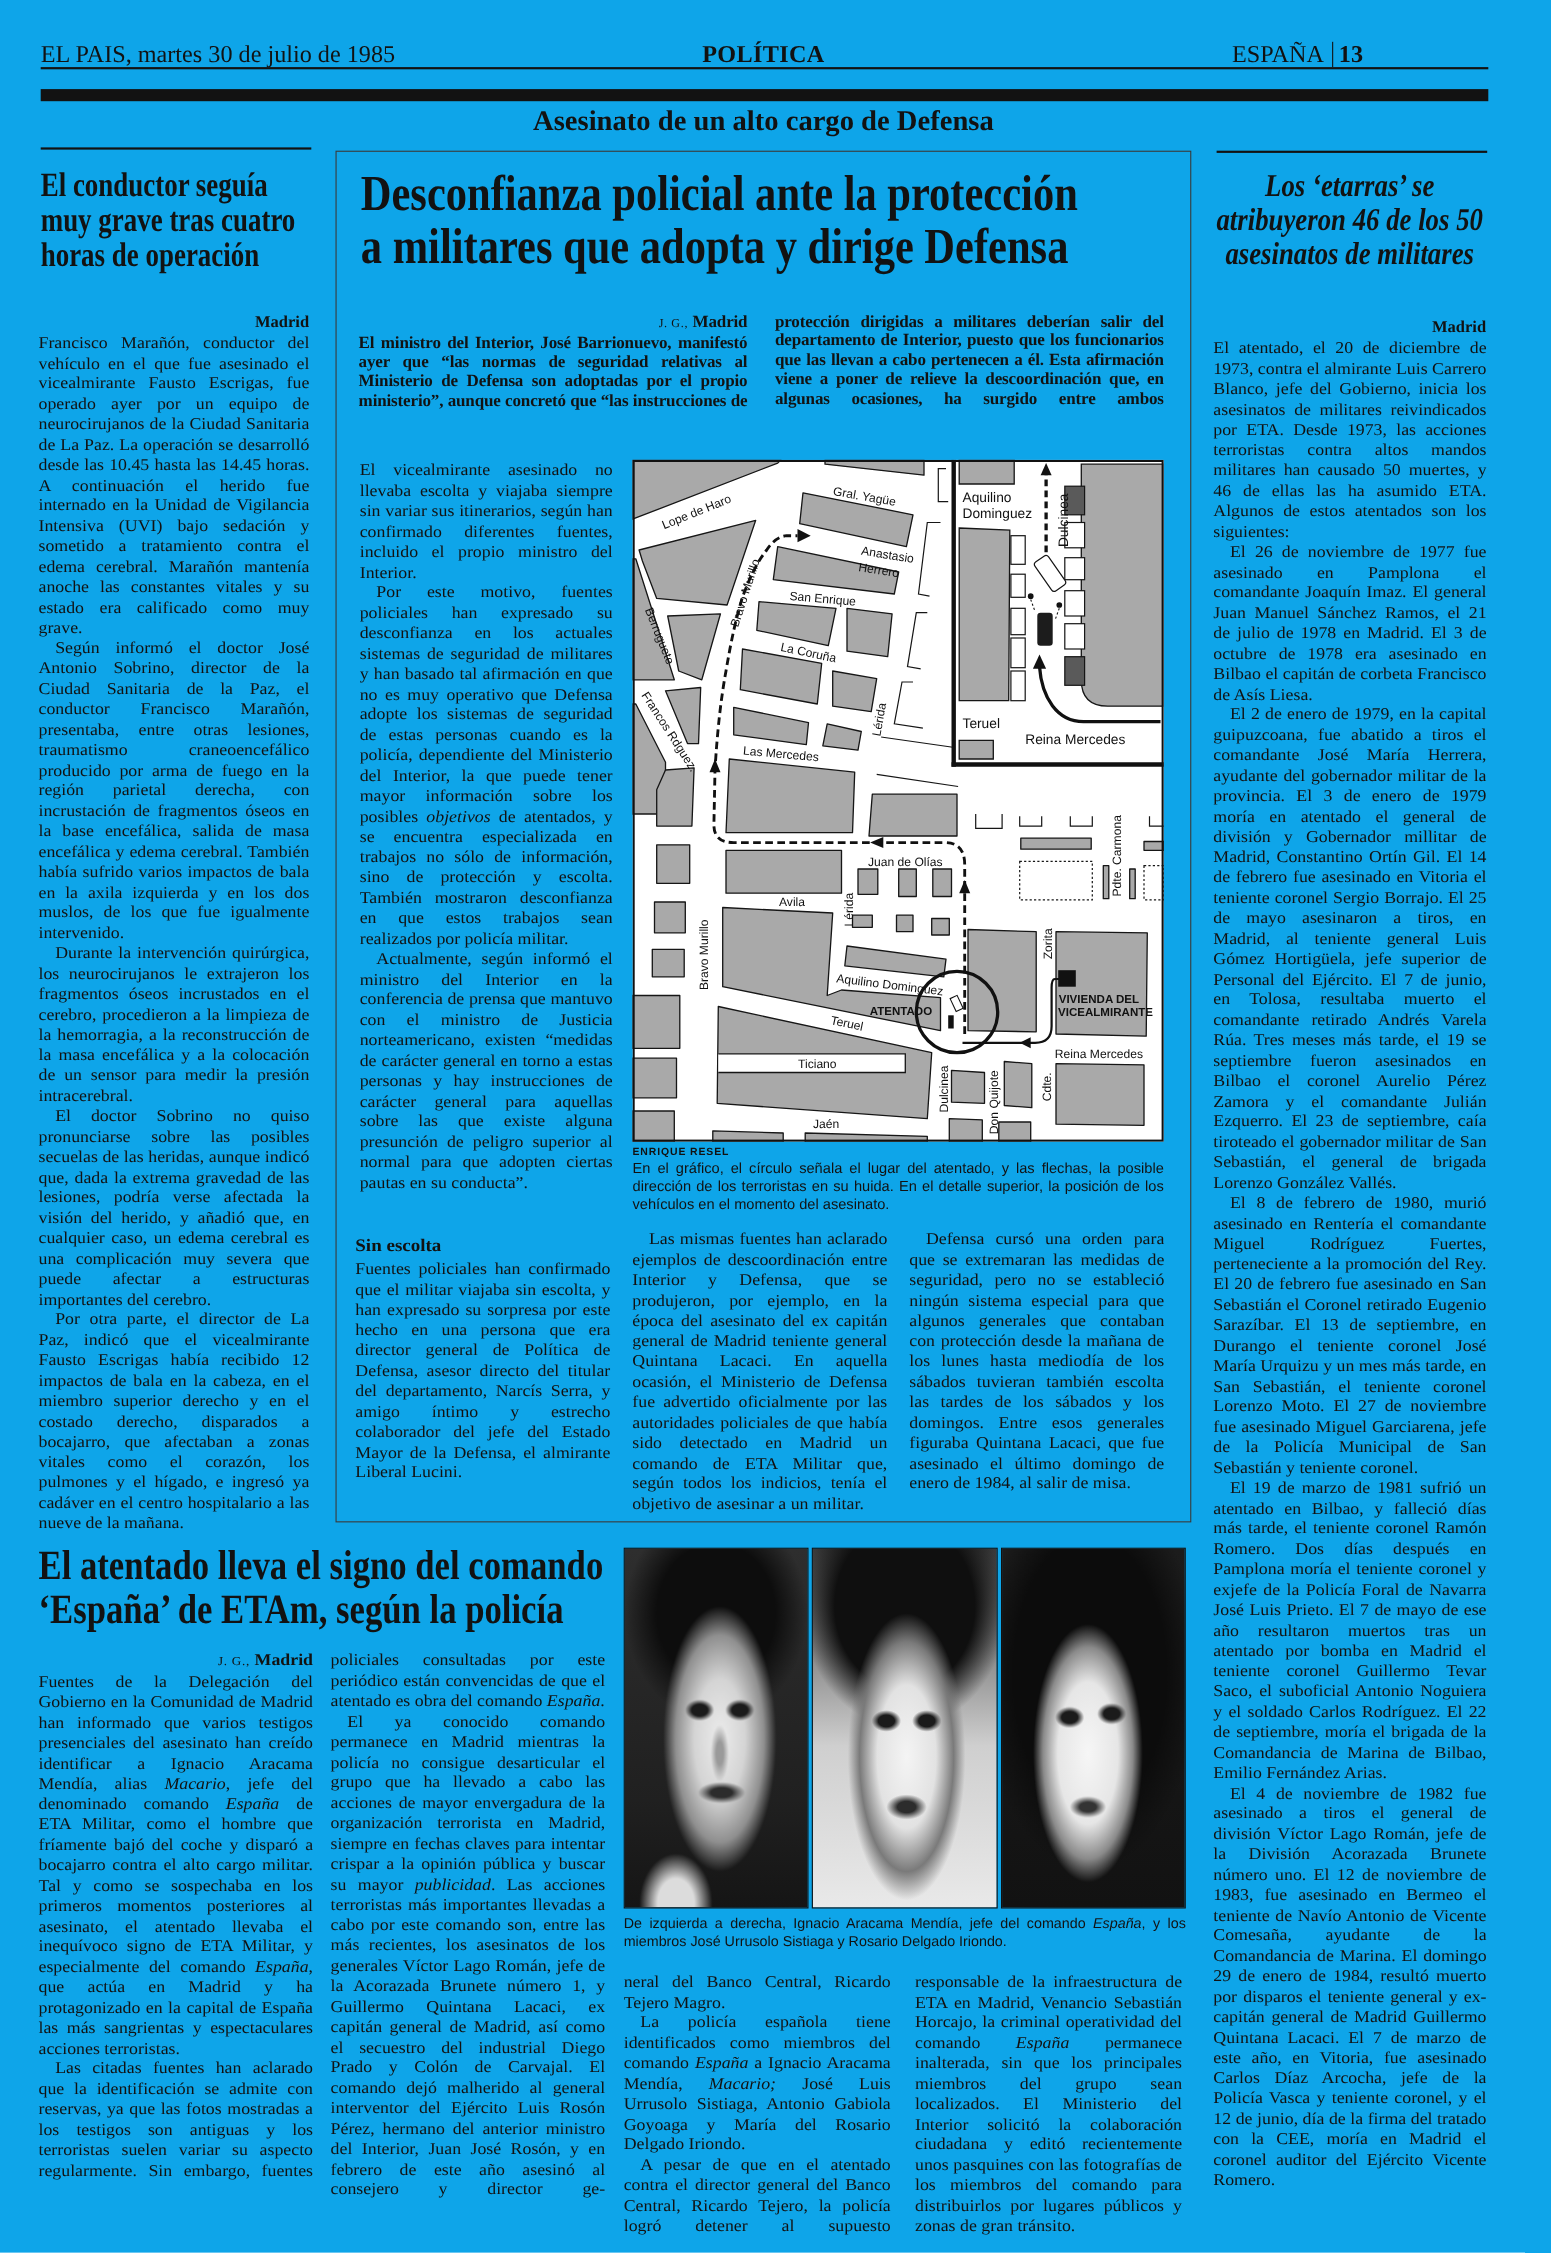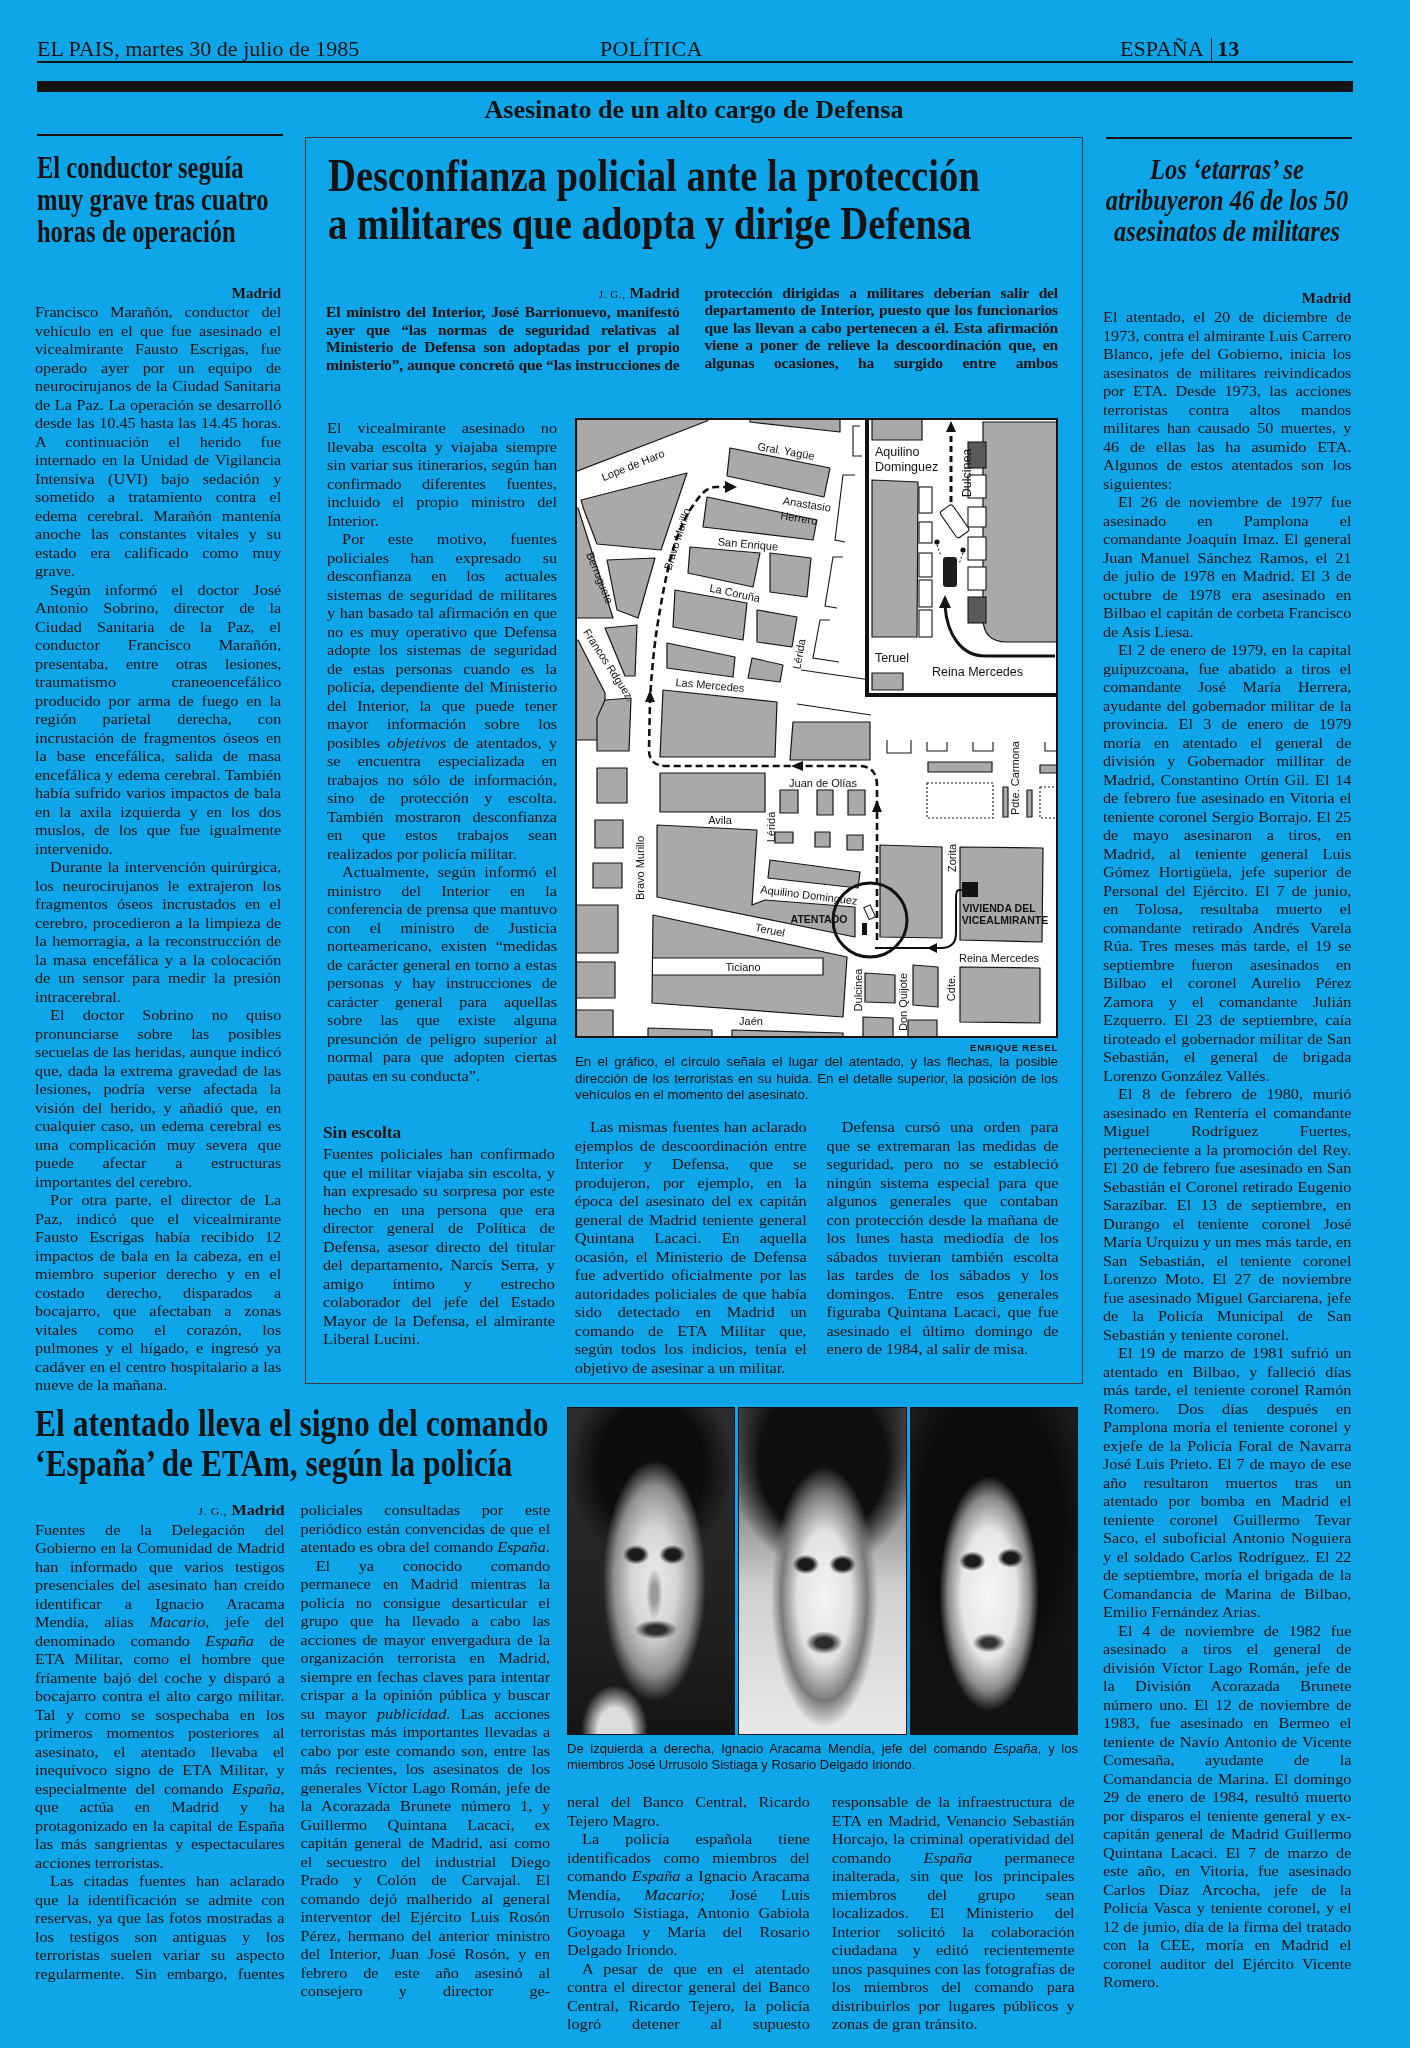--- a/index.html
+++ b/index.html
@@ -5,21 +5,21 @@
 *{box-sizing:border-box;margin:0;padding:0}
 html,body{width:1410px;height:2048px;background:#fff}
 body{overflow:hidden}
 .page{position:relative;width:1410px;height:2048px;overflow:hidden;background:#0ea5e9;color:#121212;font-family:"Liberation Serif",serif;font-kerning:normal}
 .a{position:absolute}
 .wrap{left:0;top:0;width:0;height:0}
 
 
 .hdr{top:35px;font-size:22px;line-height:28px;white-space:nowrap}
 .hdr-left{left:37px}
-.hdr-center{left:600px;width:188px;text-align:left;font-weight:normal;letter-spacing:.3px}
+.hdr-center{left:600px;width:188px;text-align:center;font-weight:bold;letter-spacing:.3px}
 .hdr-right{left:1120px;width:233px;text-align:left}
 .hdr-right .bar{display:inline-block;width:1.6px;height:23px;background:#121212;vertical-align:-5px;margin:0 5px 0 7px}
 .hdr-right .num{font-weight:bold}
 .rule{background:#121212}
 .banner{left:437px;width:514px;top:95px;text-align:center;font-size:26px;line-height:30px;font-weight:bold;white-space:nowrap}
 
 
 .hl{font-weight:bold;white-space:nowrap}
 .hl-left{left:37px;top:152px;font-size:31px;line-height:32px;transform:scaleX(.79);transform-origin:left top}
 .hl-center{left:328px;top:152px;font-size:46px;line-height:48px;transform:scaleX(.84);transform-origin:left top}
@@ -44,21 +44,21 @@
 .lead .byline{text-align:right}
 .center-body{left:327px;top:419px;width:213px;height:690px}
 .sin{left:323px;top:1118px;width:681px;height:265px;column-count:3;column-gap:18.5px;column-fill:balance}
 .sin h4{font-size:16px;line-height:24px;font-weight:bold;margin-top:3px}
 .sin .paras p:last-child{break-before:column}
 
 .map{left:575px;top:418px;width:483px;height:620px}
 .map text{font-family:"Liberation Sans",sans-serif;font-size:11px;fill:#111}
 .map text.big{font-size:12.5px}
 .map text.bold{font-weight:bold;font-size:10.5px}
-.credit{left:575px;width:483px;top:1042px;text-align:right;font-family:"Liberation Sans",sans-serif;font-weight:bold;font-size:9.5px;letter-spacing:.8px;line-height:12px}
+.credit{left:575px;width:483px;top:1042px;text-align:left;font-family:"Liberation Sans",sans-serif;font-weight:bold;font-size:9.5px;letter-spacing:.8px;line-height:12px}
 .caption{left:575px;width:483px;top:1054px;font-family:Liberation Sans, sans-serif;font-size:13.3px;line-height:16.5px;text-align:justify}
 
 
 .flowA{left:35px;top:1501px;width:477px;height:522px;column-count:2;column-gap:14.8px;column-fill:balance}
 .flowA .byline{text-align:right}
 .flowA .paras p:last-child{text-align-last:justify}
 .flowB{left:567px;top:1793px;width:470px;height:245px;column-count:2;column-gap:20.4px;column-fill:balance}
 .flowB .cont{text-indent:0}
 .flowB .paras p:first-child{text-indent:14px}
 

